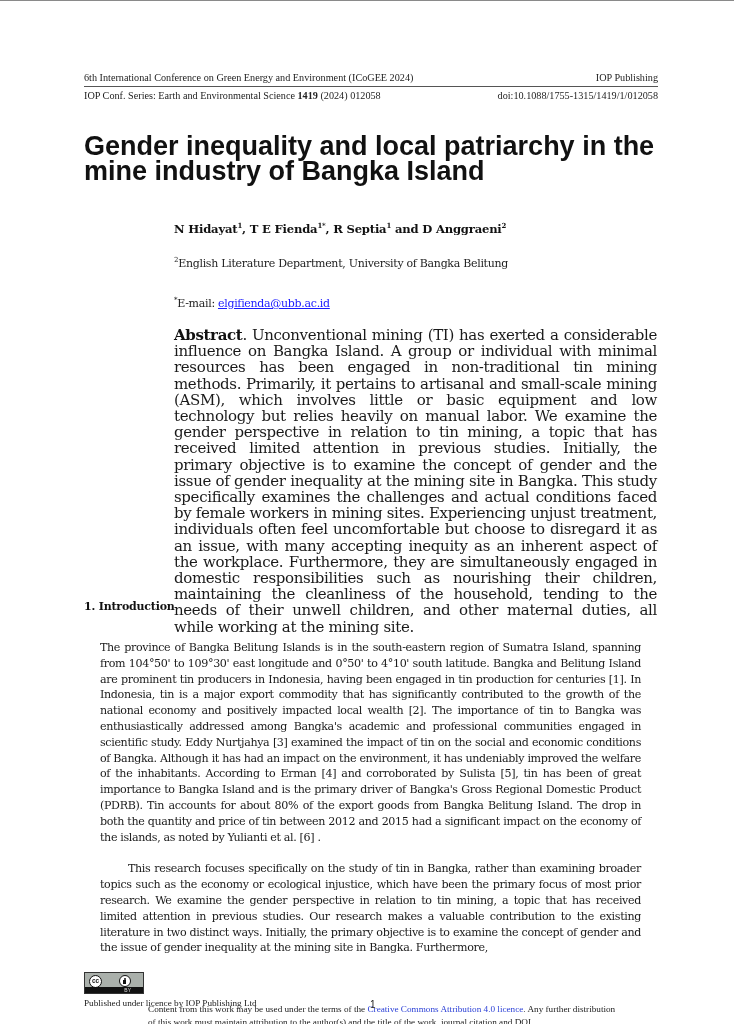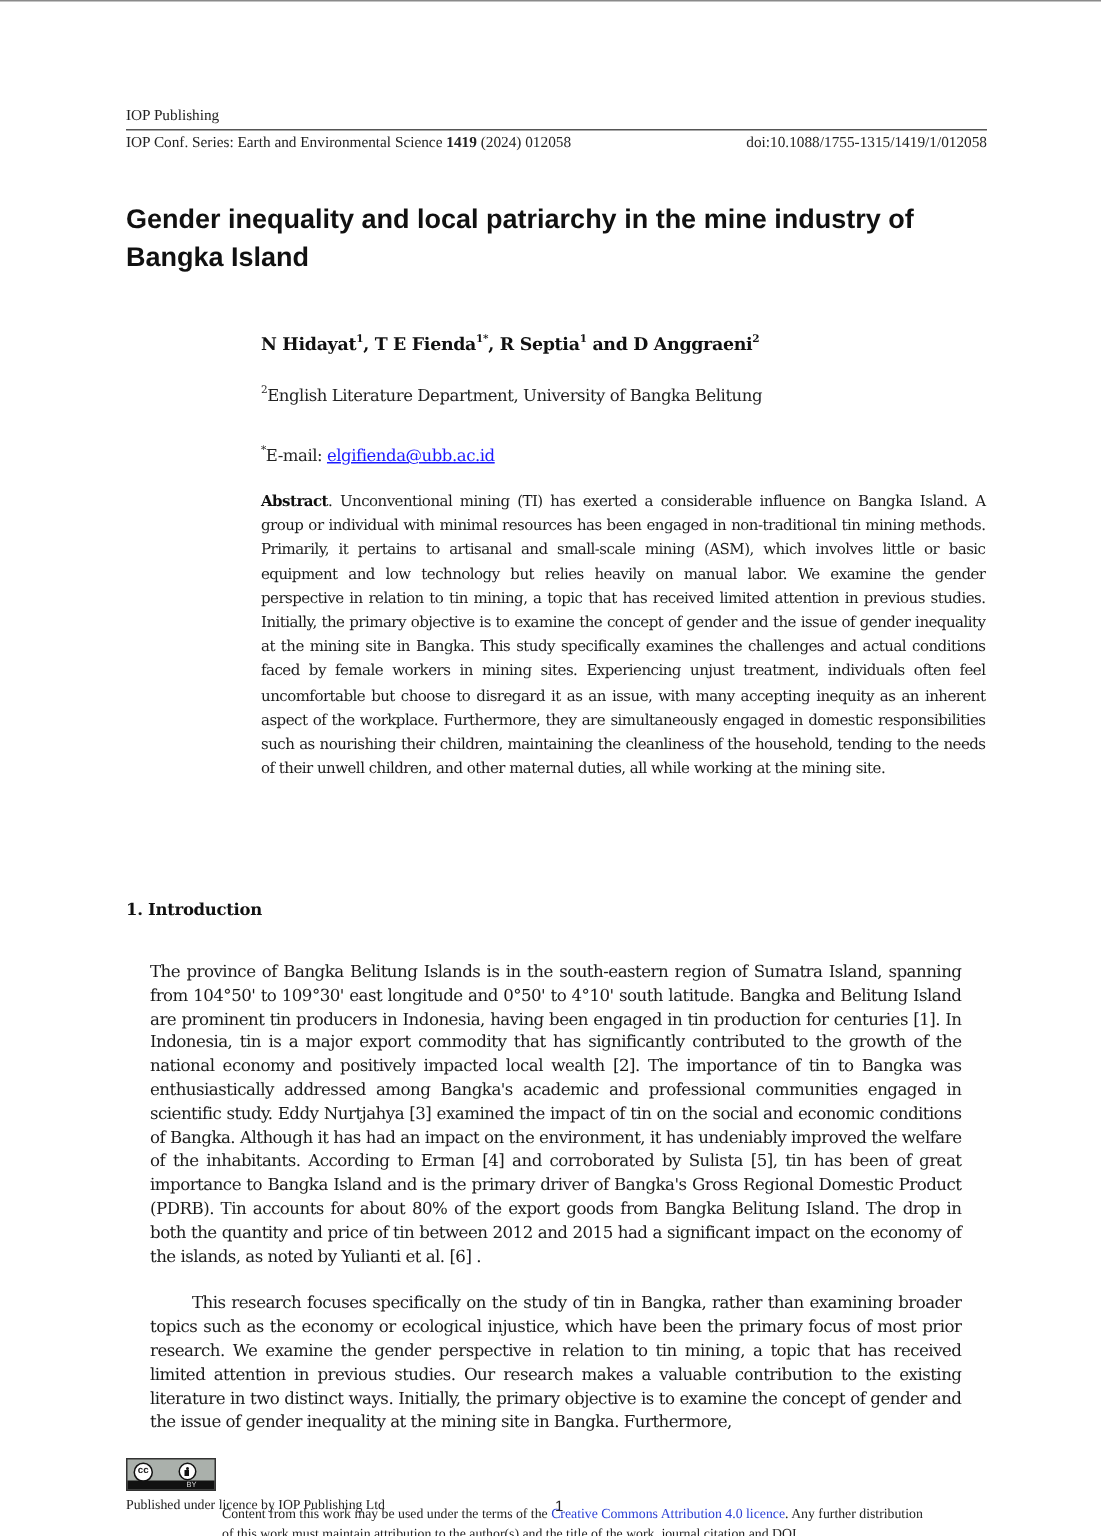--- a/index.html
+++ b/index.html
@@ -8,39 +8,39 @@
     overflow: hidden; color: #111;
   }
   .top-rule { position: absolute; left: 0; top: 0; width: 734px; height: 1px; background: #8a8a8a; }
   .page-header { position: absolute; left: 84px; width: 574px; font-family: "Liberation Serif", serif; font-size: 10.2px; color: #222; }
   .hdr-row { display: flex; justify-content: space-between; white-space: nowrap; }
   .hdr-row1 { position: absolute; top: 72px; left: 0; right: 0; }
   .hdr-rule { position: absolute; top: 86px; left: 0; right: 0; height: 1px; background: #555; }
   .hdr-row2 { position: absolute; top: 90px; left: 0; right: 0; }
   .title {
     position: absolute; left: 84px; top: 134px; width: 580px;
-    font-family: "Liberation Sans", sans-serif; font-weight: bold; font-size: 18px; line-height: 25px; color: #111;
+    font-family: "Liberation Sans", sans-serif; font-weight: bold; font-size: 27px; line-height: 25px; color: #111;
   }
   .authors {
     position: absolute; left: 174px; top: 222px; font-family: "DejaVu Serif", serif; font-weight: bold;
     font-size: 11.6px; color: #111; white-space: nowrap; letter-spacing: -0.2px;
   }
   sup { font-size: 7px; vertical-align: 5px; line-height: 0; }
   .affil {
     position: absolute; left: 174px; top: 256px; font-family: "DejaVu Serif", serif; font-size: 11px;
     line-height: 15px; color: #222; white-space: nowrap; letter-spacing: -0.3px;
   }
   .email {
     position: absolute; left: 174px; top: 297px; font-family: "DejaVu Serif", serif; font-size: 11px;
     color: #222; white-space: nowrap; letter-spacing: -0.3px;
   }
   .email a { color: #1a1aff; text-decoration: underline; }
   .abstract {
     position: absolute; left: 174px; top: 327px; width: 483px; font-family: "DejaVu Serif", serif;
-    font-size: 10px; line-height: 16.2px; text-align: justify; color: #1a1a1a; letter-spacing: -0.35px;
+    font-size: 15px; line-height: 16.2px; text-align: justify; color: #1a1a1a; letter-spacing: -0.35px;
   }
   .abstract b { color: #111; }
   .section-heading {
     position: absolute; left: 84px; top: 600px; font-family: "DejaVu Serif", serif; font-weight: bold;
     font-size: 11px; color: #111; letter-spacing: -0.2px;
   }
   .body-text {
     position: absolute; left: 84px; top: 624px; width: 573px; font-family: "DejaVu Serif", serif;
     font-size: 11.1px; line-height: 15.8px; text-align: justify; color: #1a1a1a; letter-spacing: -0.35px;
   }
@@ -62,20 +62,21 @@
   .pub-line { position: absolute; left: 0; top: 27px; white-space: nowrap; }
   .page-num { position: absolute; left: 286px; top: 28px; font-family: "Liberation Sans", sans-serif; font-size: 10px; }
 </style>
 </head>
 <body>
 
 <div class="top-rule"></div>
 
 <div class="page-header">
   <div class="hdr-row hdr-row1">
+    <span>6th International Conference on Green Energy and Environment (ICoGEE 2024)</span>
     <span>IOP Publishing</span>
   </div>
   <div class="hdr-rule"></div>
   <div class="hdr-row hdr-row2">
     <span><span>IOP Conf. Series: Earth and Environmental Science </span><b>1419</b><span> (2024) 012058</span></span>
     <span>doi:10.1088/1755-1315/1419/1/012058</span>
   </div>
 </div>
 
 <h1 class="title" style="margin:0;">Gender inequality and local patriarchy in the mine industry of Bangka Island</h1>

